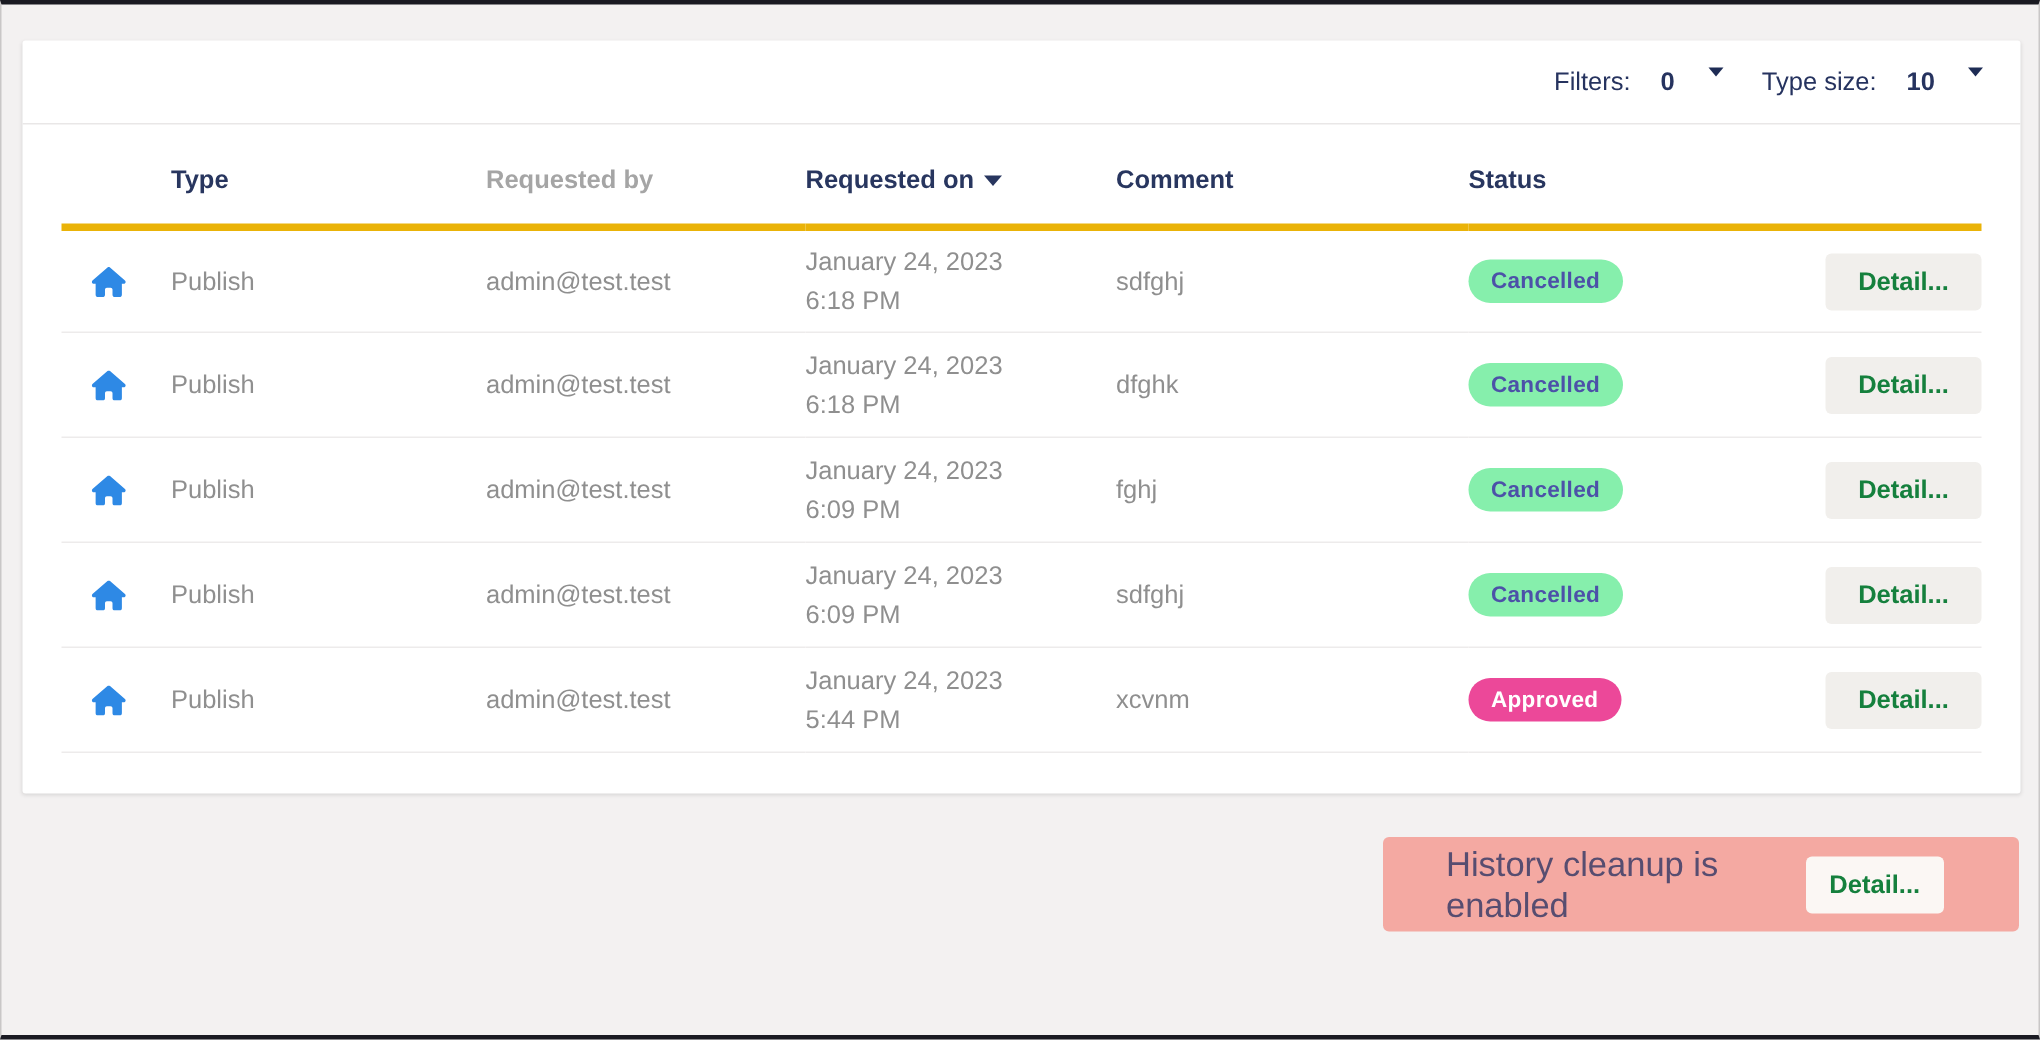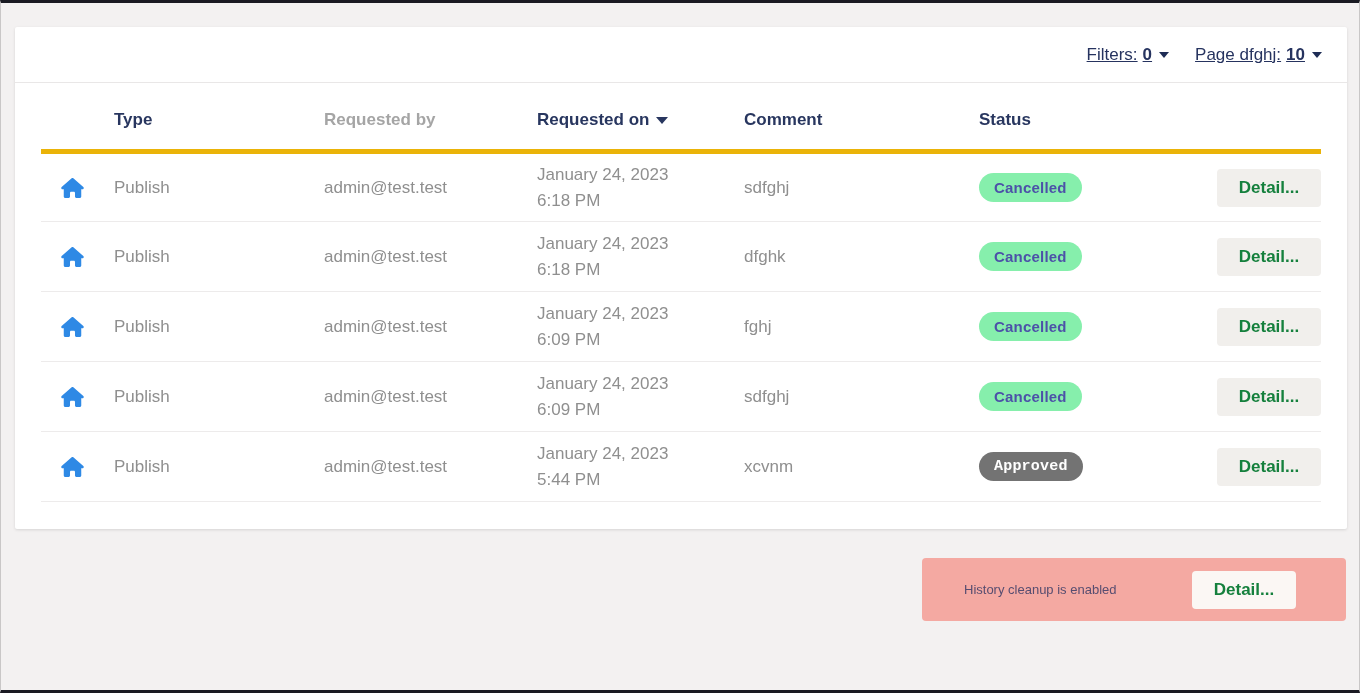--- a/index.html
+++ b/index.html
@@ -21,21 +21,21 @@
   
   .card {
     margin:24px 12px 0 14px; background:#fff; border-radius:2px;
     box-shadow:0 1px 3px rgba(0,0,0,.12);
   }
   .toolbar {
     display:flex; justify-content:flex-end; align-items:center; gap:26px;
     height:56px; padding:0 25px; border-bottom:1px solid #e9e7e7;
     font-size:17px; color:#26335f;
   }
-  .dropdown { display:flex; align-items:center; gap:5px; cursor:pointer;text-decoration:underline; }
+  .dropdown { display:flex; align-items:flex-start; gap:20px; cursor:pointer; }
   .dropdown b { font-weight:700; }
   .caret {
     width:0; height:0; display:inline-block; margin-left:2px;
     border-left:5px solid transparent; border-right:5px solid transparent;
     border-top:6px solid #1e2c55;
   }
   
   .table-wrap { padding:0 26px 27px; }
   table { width:100%; border-collapse:collapse; table-layout:fixed; }
   th {
@@ -53,53 +53,53 @@
     border-top:7px solid #28365f; position:relative; top:-1px;
   }
   .home-icon { width:23px; height:20px; display:block; margin:0 auto 0 20px; }
   .home-icon path { fill:#2e89e5; }
   .date-line { line-height:26px; }
   .badge {
     display:inline-block; padding:6px 15px; border-radius:16px;
     font-size:15px; font-weight:700; letter-spacing:.2px;
   }
   .badge.cancelled { background:#86efac; color:#4c51a8; }
-  .badge.approved  { background:#737373; color:#ffffff;font-family:Liberation Mono, monospace; }
+  .badge.approved  { background:#ec4899; color:#ffffff; }
   .detail-btn {
     border:none; cursor:pointer; width:104px; height:38px; border-radius:4px;
     background:#f1efec; color:#15803d; font-weight:700; font-size:17px;
     font-family:inherit;
   }
   td.detail-cell { text-align:right; }
   
   .banner-row { display:flex; justify-content:flex-end; margin:29px 13px 0 0; }
   .banner {
     width:424px; height:63px; background:#f4a9a2; border-radius:4px;
     display:flex; align-items:center; justify-content:space-between;
     padding:0 50px 0 42px;
   }
-  .banner-text { color:#574d70; font-size:13px; }
+  .banner-text { color:#574d70; font-size:23px; }
   .banner .detail-btn { background:#fbf7f4; }
 </style>
 </head>
 <body>
 
 <div class="screen">
 
 
   <div class="card">
 
     <div class="toolbar">
       <span class="dropdown">
         <span>Filters:</span>
         <b>0</b>
         <span class="caret"></span>
       </span>
       <span class="dropdown">
-        <span>Page dfghj:</span>
+        <span>Type size:</span>
         <b>10</b>
         <span class="caret"></span>
       </span>
     </div>
 
     <div class="table-wrap">
       <table>
         <colgroup>
           <col style="width:73px">
             <col style="width:210px">

